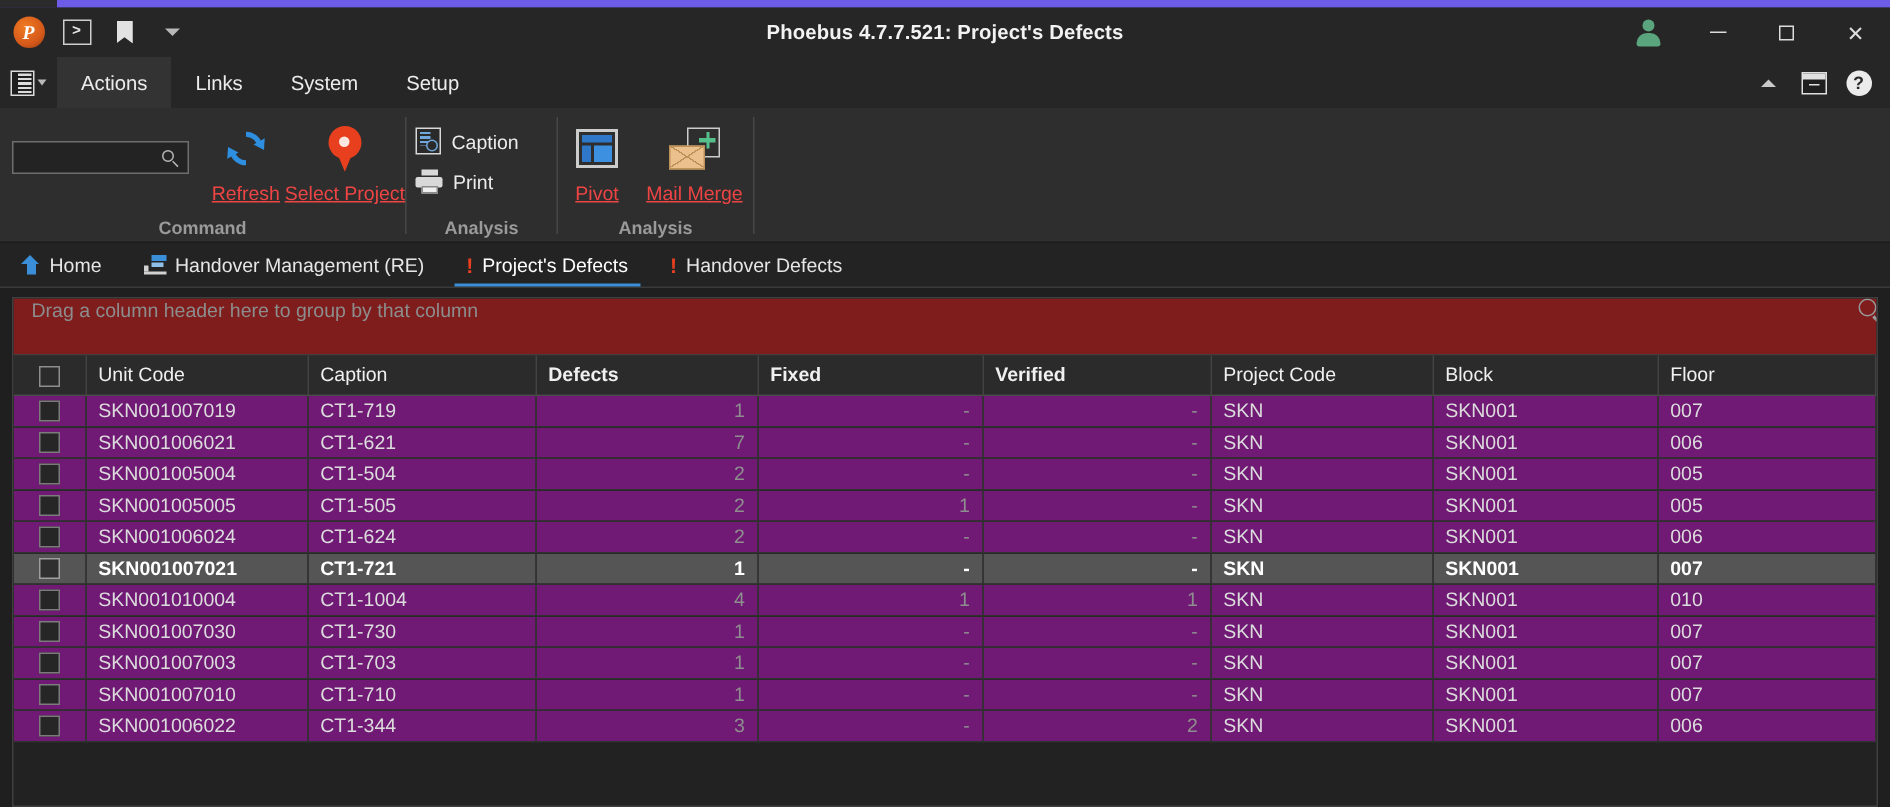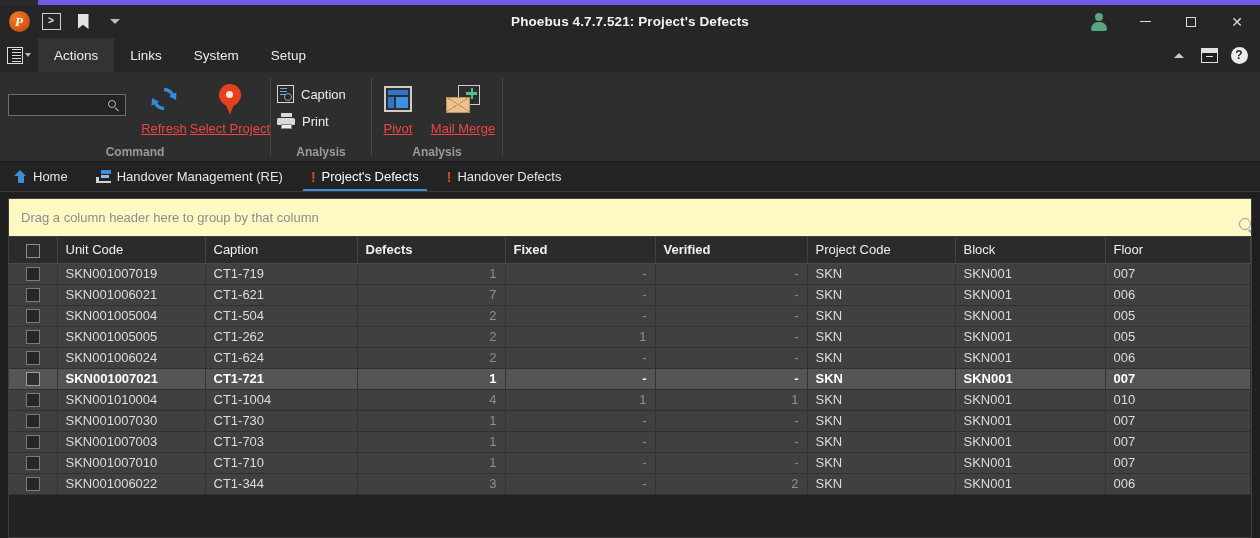--- a/index.html
+++ b/index.html
@@ -159,21 +159,21 @@
   .hand-ico { width: 15px; height: 13px; position: relative; }
   .hand-ico .sh { position:absolute; right:0; top:0; width:10px; height:4px; background:#3a8fd8; }
   .hand-ico .sh2 { position:absolute; right:2px; top:5px; width:8px; height:3px; background:#8fbfe8; }
   .hand-ico .pl { position:absolute; left:0; bottom:0; width:15px; height:2.5px; background:#d2d2d2; }
   .hand-ico .pl2 { position:absolute; left:0; bottom:2.5px; width:3px; height:4px; background:#d2d2d2; }
   .excl { color: #e8401f; font-weight: bold; font-size: 14px; line-height: 1; }
 
   
   .gridwrap { flex: 1; background: #1f1f1f; padding: 6px 8px 0 8px; display: flex; flex-direction: column; overflow: hidden; }
   .grid-outer { border: 1px solid #3f3f3f; flex: 1; display: flex; flex-direction: column; overflow: hidden; background: #222222; }
-  .grouppanel { height: 38px; background: #fef9c3; display: flex; align-items: center;
+  .grouppanel { height: 38px; background: #7f1d1d; display: flex; 
     padding: 0 12px; font-size: 13px; color: #8d8d8d; border-bottom: 1px solid #3f3f3f; }
   .grouppanel .gp-search { margin-left: auto; }
   .mag2 { width: 16px; height: 16px; position: relative; }
   .mag2 .ring { position:absolute; left:0; top:0; width:12px;height:12px;border:1.6px solid #9a9a9a;border-radius:50%; }
   .mag2 .stick { position:absolute; left:10px; top:11px; width:6px;height:1.6px;background:#9a9a9a; transform:rotate(45deg); transform-origin:left center; }
 
   table.grid { width: 100%; border-collapse: collapse; table-layout: fixed; }
   table.grid th {
     background: #2b2b2b; color: #f0f0f0; font-size: 13px; text-align: left;
     height: 26px; padding: 0 8px; font-weight: normal;
@@ -181,21 +181,21 @@
   }
   table.grid th.b { font-weight: bold; }
   table.grid th.cb { width: 48px; padding: 0; text-align: center; }
   table.grid td {
     height: 21px; font-size: 13px; padding: 0 8px; color: #dcdcdc;
     border-right: 1px solid #333333; border-bottom: 1px solid #303030;
     white-space: nowrap; overflow: hidden;
   }
   table.grid td.cb { width: 48px; padding: 0; text-align: center; }
   table.grid td.num { text-align: right; color: #8e8e8e; }
-  tr.row { background: #404040; }
+  tr.row { background: #701a75; }
   tr.row.sel { background: #555555; }
   tr.row.sel td { color: #ffffff; font-weight: bold; }
   tr.row.sel td.num { color: #ffffff; font-weight: bold; }
   .chk { width: 14px; height: 14px; border: 1px solid #7b7b7b; background: #262626; display: inline-block; vertical-align: middle; }
   tr.row.sel .chk { background: #2f2f2f; border-color: #9e9e9e; }
   th .chk { border-color: #8e8e8e; background: #2b2b2b; }
   .colw-unit { width: 148px; } .colw-cap { width: 152px; }
   .colw-def { width: 148px; } .colw-fix { width: 150px; }
   .colw-ver { width: 152px; } .colw-pc { width: 148px; }
   .colw-blk { width: 150px; }
@@ -453,21 +453,21 @@
               <td class="num">2</td>
               <td class="num">-</td>
               <td class="num">-</td>
               <td>SKN</td>
               <td>SKN001</td>
               <td>005</td>
             </tr>
             <tr class="row">
               <td class="cb"><span class="chk"></span></td>
               <td>SKN001005005</td>
-              <td>CT1-262</td>
+              <td>CT1-505</td>
               <td class="num">2</td>
               <td class="num">1</td>
               <td class="num">-</td>
               <td>SKN</td>
               <td>SKN001</td>
               <td>005</td>
             </tr>
             <tr class="row">
               <td class="cb"><span class="chk"></span></td>
               <td>SKN001006024</td>

